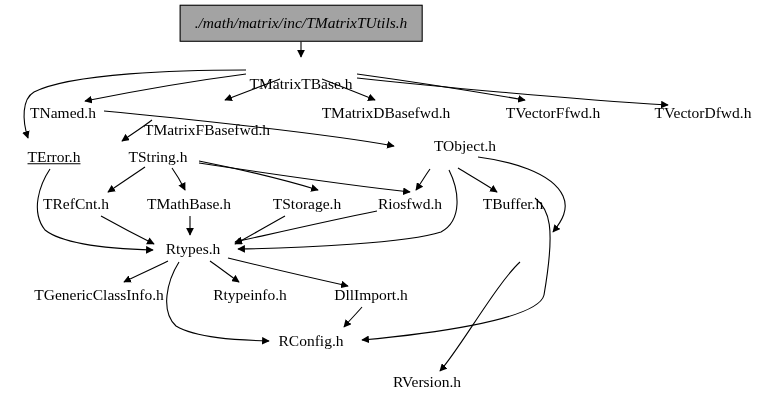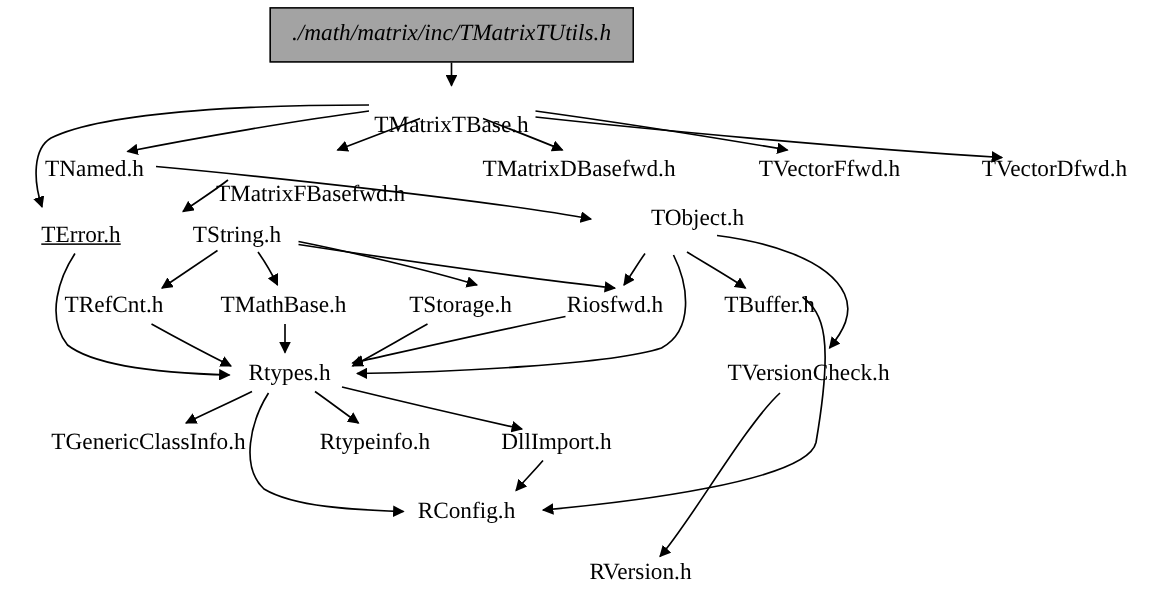--- a/index.html
+++ b/index.html
@@ -138,21 +138,20 @@
   <div class="node plain" style="left:189px; top:204px;">TMathBase.h</div>
 
   <div class="node plain" style="left:307px; top:204px;">TStorage.h</div>
 
   <div class="node plain" style="left:410px; top:204px;">Riosfwd.h</div>
 
   <div class="node plain" style="left:513px; top:204px;">TBuffer.h</div>
 
   <div class="node plain" style="left:193px; top:249px;">Rtypes.h</div>
 
-  <div class="node plain" style="left:539px; top:249px;">TVersionCheck.h</div>
 
   <div class="node plain" style="left:99px; top:295px;">TGenericClassInfo.h</div>
 
   <div class="node plain" style="left:250px; top:295px;">Rtypeinfo.h</div>
 
   <div class="node plain" style="left:371px; top:295px;">DllImport.h</div>
 
   <div class="node plain" style="left:311px; top:341px;">RConfig.h</div>
 
   <div class="node plain" style="left:427px; top:382px;">RVersion.h</div>

